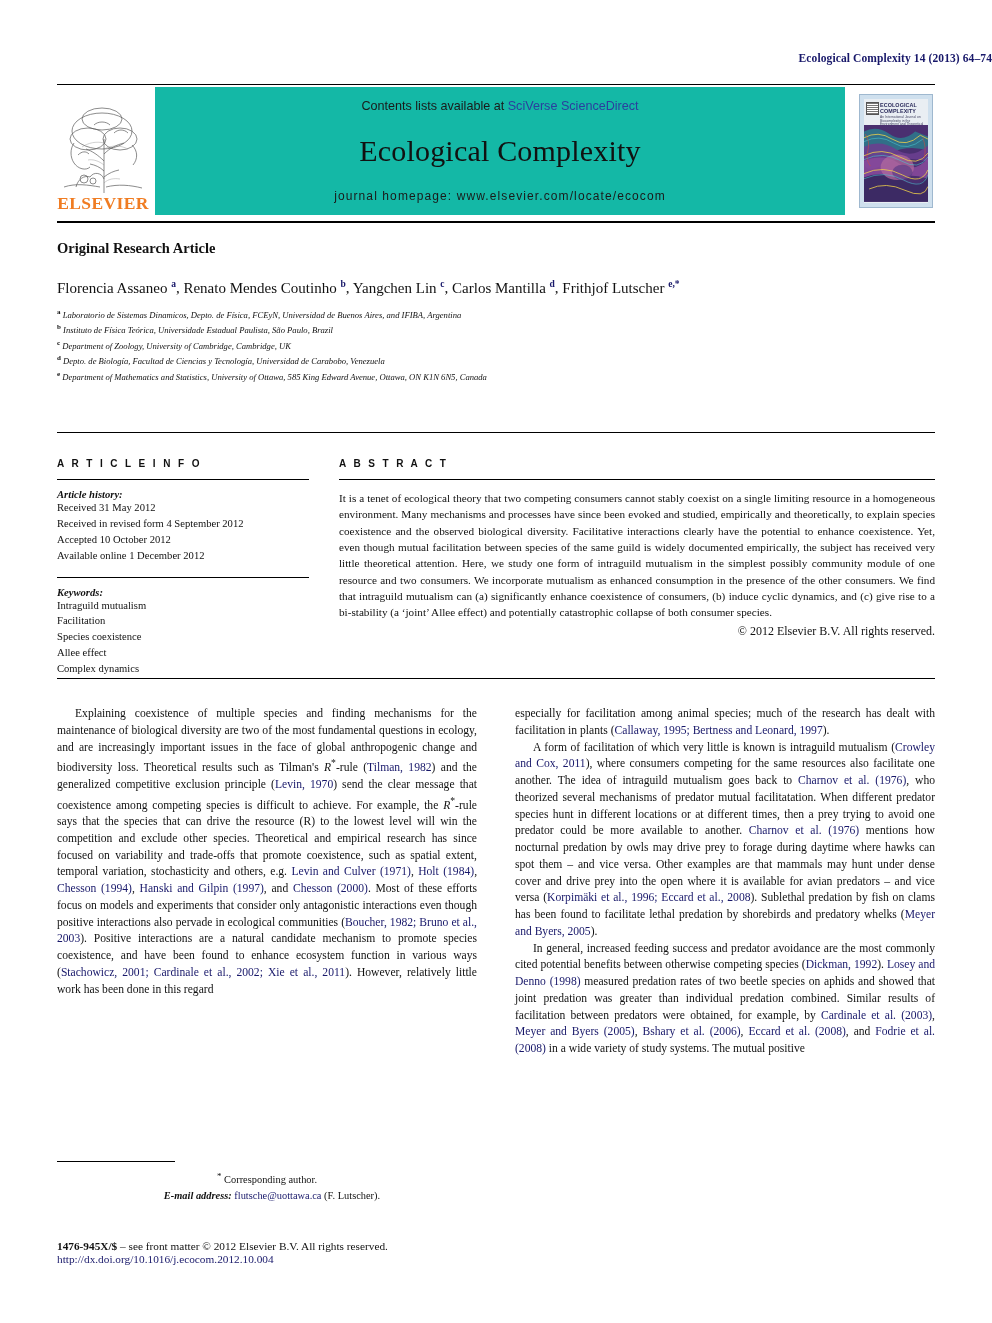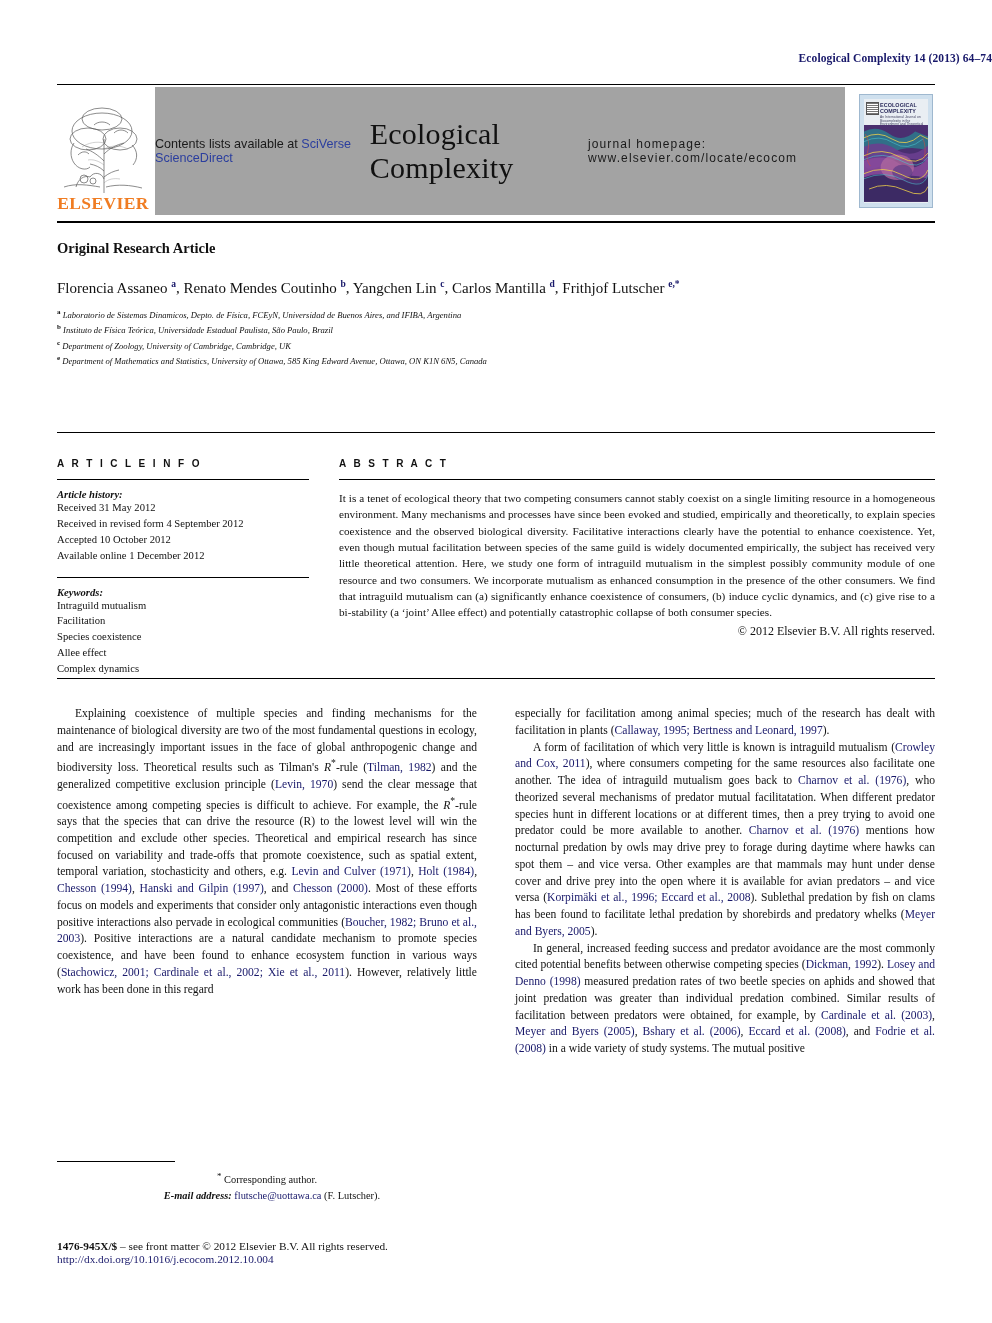--- a/index.html
+++ b/index.html
@@ -62,24 +62,24 @@
     font-size: 17.5px;
     font-weight: bold;
     letter-spacing: .4px;
     color: #f07c22;
     line-height: 1;
     margin-bottom: 3px;
     white-space: nowrap;
   }
   .journal-band {
     flex: 1 1 auto;
-    background: #a3a3a3;
-    position: relative;
-    display: flex;
-    flex-direction: row;
+    background: #14b8a6;
+    position: relative;
+    display: flex;
+    flex-direction: column;
     align-items: center;
     justify-content: space-between;
     padding: 12px 0 12px 0;
     box-sizing: border-box;
     margin-left: 6px;
   }
   .contents-line {
     font-family: "Liberation Sans", sans-serif;
     font-size: 12.6px;
     color: #1a1a1a;
@@ -390,20 +390,21 @@
   </div>
   <div class="rule-masthead"></div>
 
   <div class="title-block">
     <div class="article-type">Original Research Article</div>
     <div class="authors">Florencia Assaneo <sup>a</sup>, Renato Mendes Coutinho <sup>b</sup>, Yangchen Lin <sup>c</sup>, Carlos Mantilla <sup>d</sup>, Frithjof Lutscher <sup>e,*</sup></div>
     <div class="affil">
         <div><sup>a</sup> Laboratorio de Sistemas Dinamicos, Depto. de Física, FCEyN, Universidad de Buenos Aires, and IFIBA, Argentina</div>
         <div><sup>b</sup> Instituto de Física Teórica, Universidade Estadual Paulista, São Paulo, Brazil</div>
         <div><sup>c</sup> Department of Zoology, University of Cambridge, Cambridge, UK</div>
+        <div><sup>d</sup> Depto. de Biología, Facultad de Ciencias y Tecnología, Universidad de Carabobo, Venezuela</div>
         <div><sup>e</sup> Department of Mathematics and Statistics, University of Ottawa, 585 King Edward Avenue, Ottawa, ON K1N 6N5, Canada</div>
       </div>
   </div>
   <div class="rule-title"></div>
 
   <div class="infoblock">
     <div class="col-info">
       <div class="sec-head">A R T I C L E  I N F O</div>
       <div class="hr-thin"></div>
       <div class="info-label">Article history:</div>

